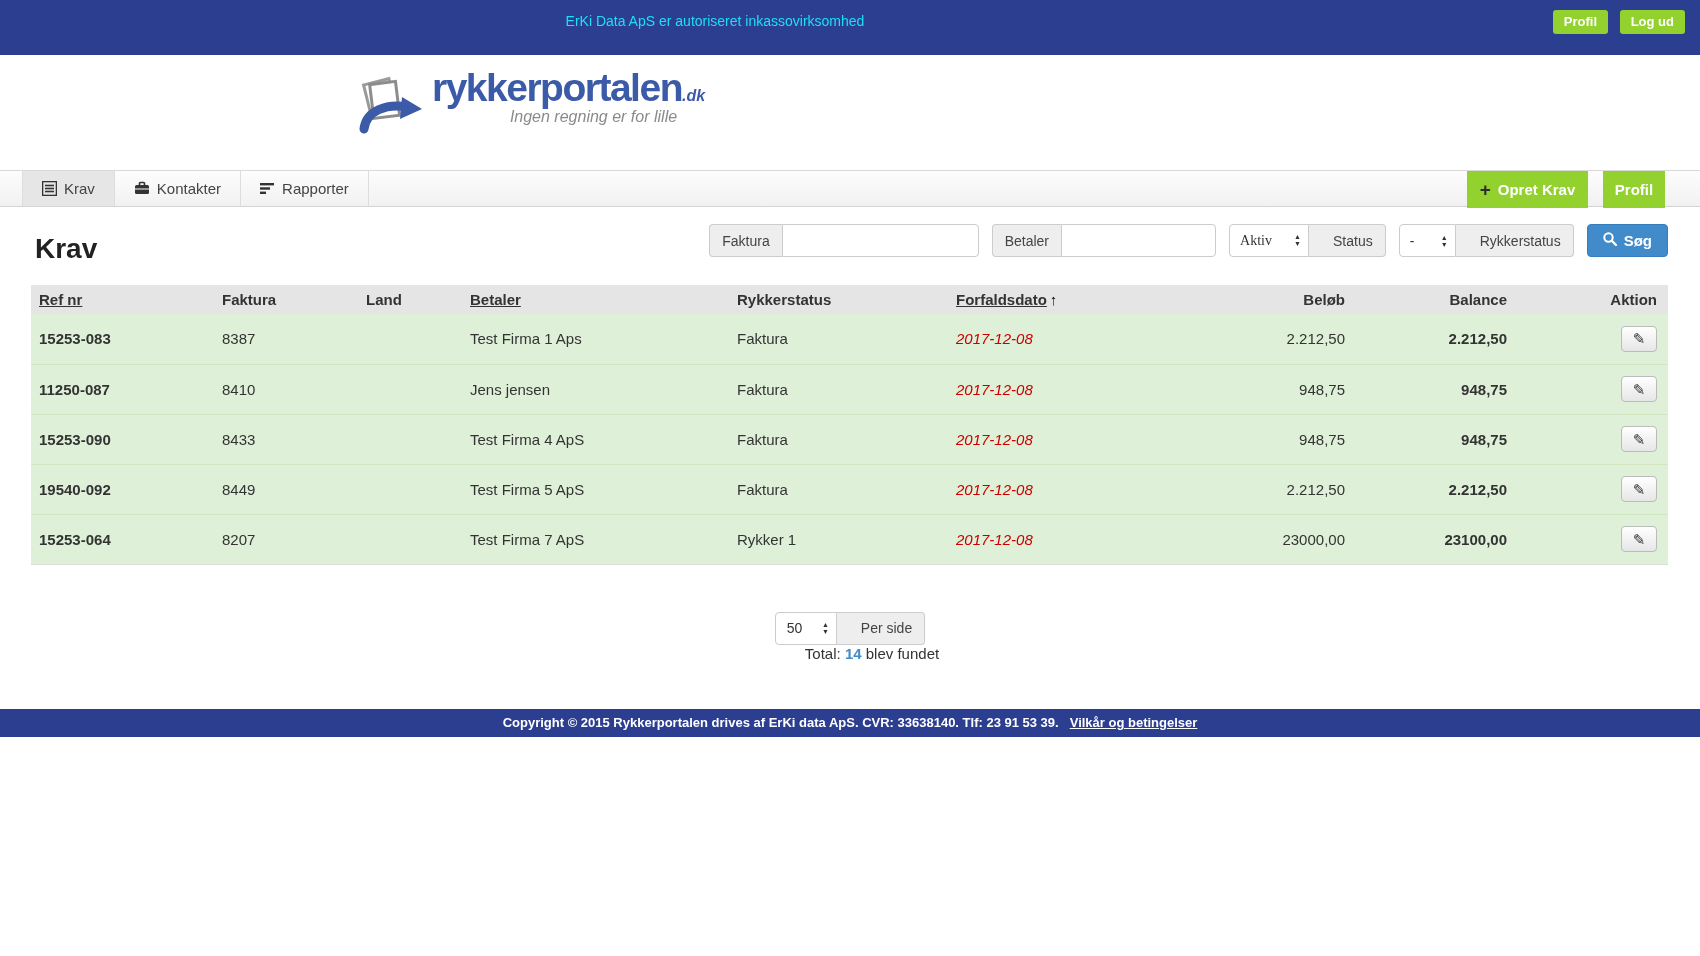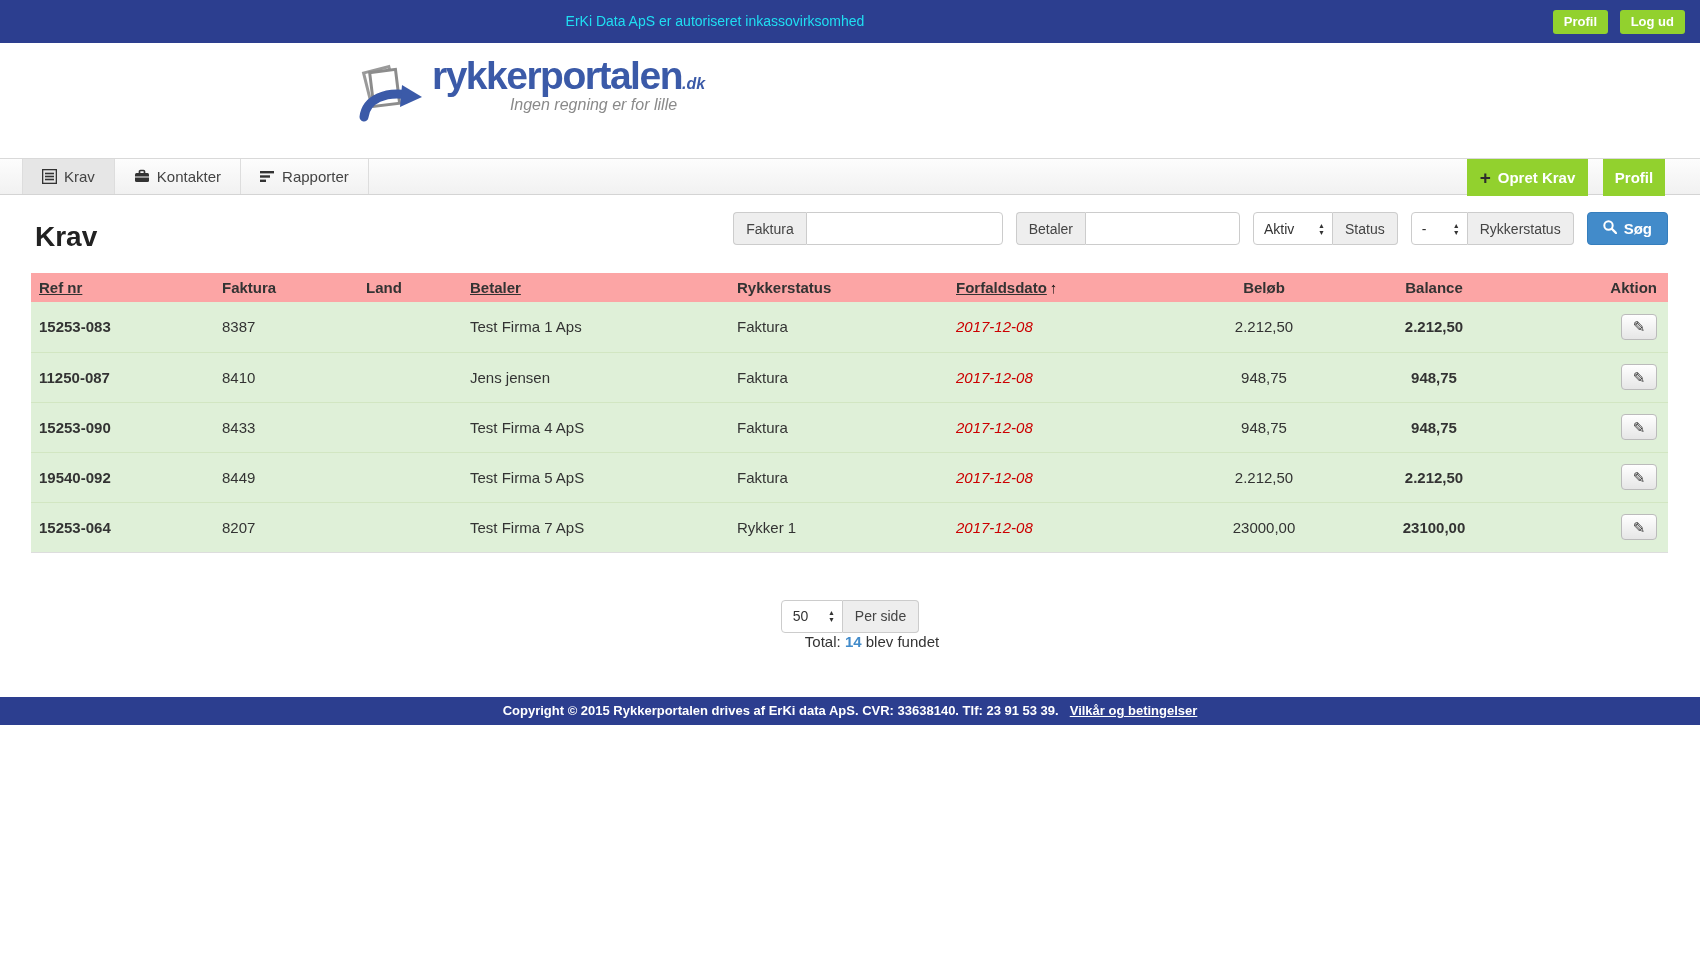--- a/index.html
+++ b/index.html
@@ -1,20 +1,20 @@
 <!DOCTYPE html>
 <html><head>
 <meta charset="utf-8">
 <style>
   * { margin:0; padding:0; box-sizing:border-box; }
   html,body { width:1700px; height:956px; background:#fff; overflow:hidden;
               font-family:"Liberation Sans", sans-serif; color:#333; }
 
   
-  .topbar { position:relative; height:43px; background:#2c3e8f; }
+  .topbar { position:relative; height:55px; background:#2c3e8f; }
   .topbar .notice { position:absolute; left:0; right:270px; top:0; height:43px;
                     line-height:43px; text-align:center; color:#1fdff2; font-size:14px; }
   .topbar .btn-green-sm { position:absolute; top:10px; height:24px; line-height:24px;
                     background:#92d12e; color:#fff; font-weight:bold; font-size:13px;
                     border:none; border-radius:3px; padding:0 11px; cursor:pointer; }
   .btn-profil-top { right:92px; }
   .btn-logud-top  { right:15px; }
 
   
   .header { position:relative; height:115px; background:#fff; }
@@ -46,43 +46,43 @@
 
   
   .content { padding:0 31px; position:relative; }
   .toolbar { position:relative; height:78px; }
   .page-title { position:absolute; left:4px; top:26px; font-size:28px; font-weight:bold; color:#222; }
   .filters { position:absolute; right:1px; top:17px; display:flex; gap:13px; height:33px; }
   .igroup { display:flex; height:33px; }
   .addon { background:#eee; border:1px solid #ccc; color:#444; font-size:14px;
            display:flex; align-items:center; padding:0 12px; white-space:nowrap; }
   .addon.left  { border-radius:4px 0 0 4px; border-right:none; }
-  .addon.right { border-radius:0 4px 4px 0; border-left:none; }
+  .addon.right { border-radius:0 4px 4px 0; border-left:none;padding-left:24px; }
   .igroup input { border:1px solid #ccc; border-radius:0 4px 4px 0; height:33px;
                   font-size:14px; padding:0 8px; outline:none; }
   .in-faktura { width:197px; }
   .in-betaler { width:155px; }
   .selectbox { display:flex; align-items:center; background:#fff; border:1px solid #ccc;
                border-radius:4px 0 0 4px; height:33px; padding:0 7px 0 10px;
                font-size:14px; color:#333; cursor:pointer; }
-  .sel-status { width:80px; } .sel-rykker { width:57px; }
+  .sel-status { width:80px;font-family:Liberation Serif, serif; } .sel-rykker { width:57px; }
   .stepper { display:flex; flex-direction:column; align-items:center; margin-left:auto;
              color:#333; }
   .stepper::before { content:"▲"; font-size:7px; line-height:7px; }
   .stepper::after  { content:"▼"; font-size:7px; line-height:7px; }
   .btn-sog { display:flex; align-items:center; gap:7px; background:#428bca;
              border:1px solid #357ebd; border-radius:4px; color:#fff; font-weight:bold;
              font-size:15px; padding:0 15px; height:33px; cursor:pointer; }
 
   
   table.krav { width:1637px; border-collapse:collapse; table-layout:fixed; font-size:15px; }
-  th { background:#fca5a5; text-align:left; font-weight:bold; color:#333;
+  th { background:#e5e5e5; text-align:left; font-weight:bold; color:#333;
        padding:6px 8px; height:29px; }
   th.sortable .th-label { text-decoration:underline; cursor:pointer; }
-  th.num, td.num { text-align:center; }
+  th.num, td.num { text-align:right; }
   th.col-aktion, td.col-aktion { text-align:right; padding-right:11px; }
   td { padding:0 8px; height:50px; vertical-align:middle; background:#dff0d8;
        border-top:1px solid #d2e6c2; }
   tbody tr:first-child td { border-top:none; }
   tbody tr:last-child td { border-bottom:1px solid #ddd; }
   td.col-ref { font-weight:bold; }
   td.col-forfaldsdato { color:#c00; font-style:italic; }
   td.col-balance { font-weight:bold; }
   .sort-arrow { text-decoration:none; display:inline-block; margin-left:3px;
                 font-weight:bold; color:#111; }

